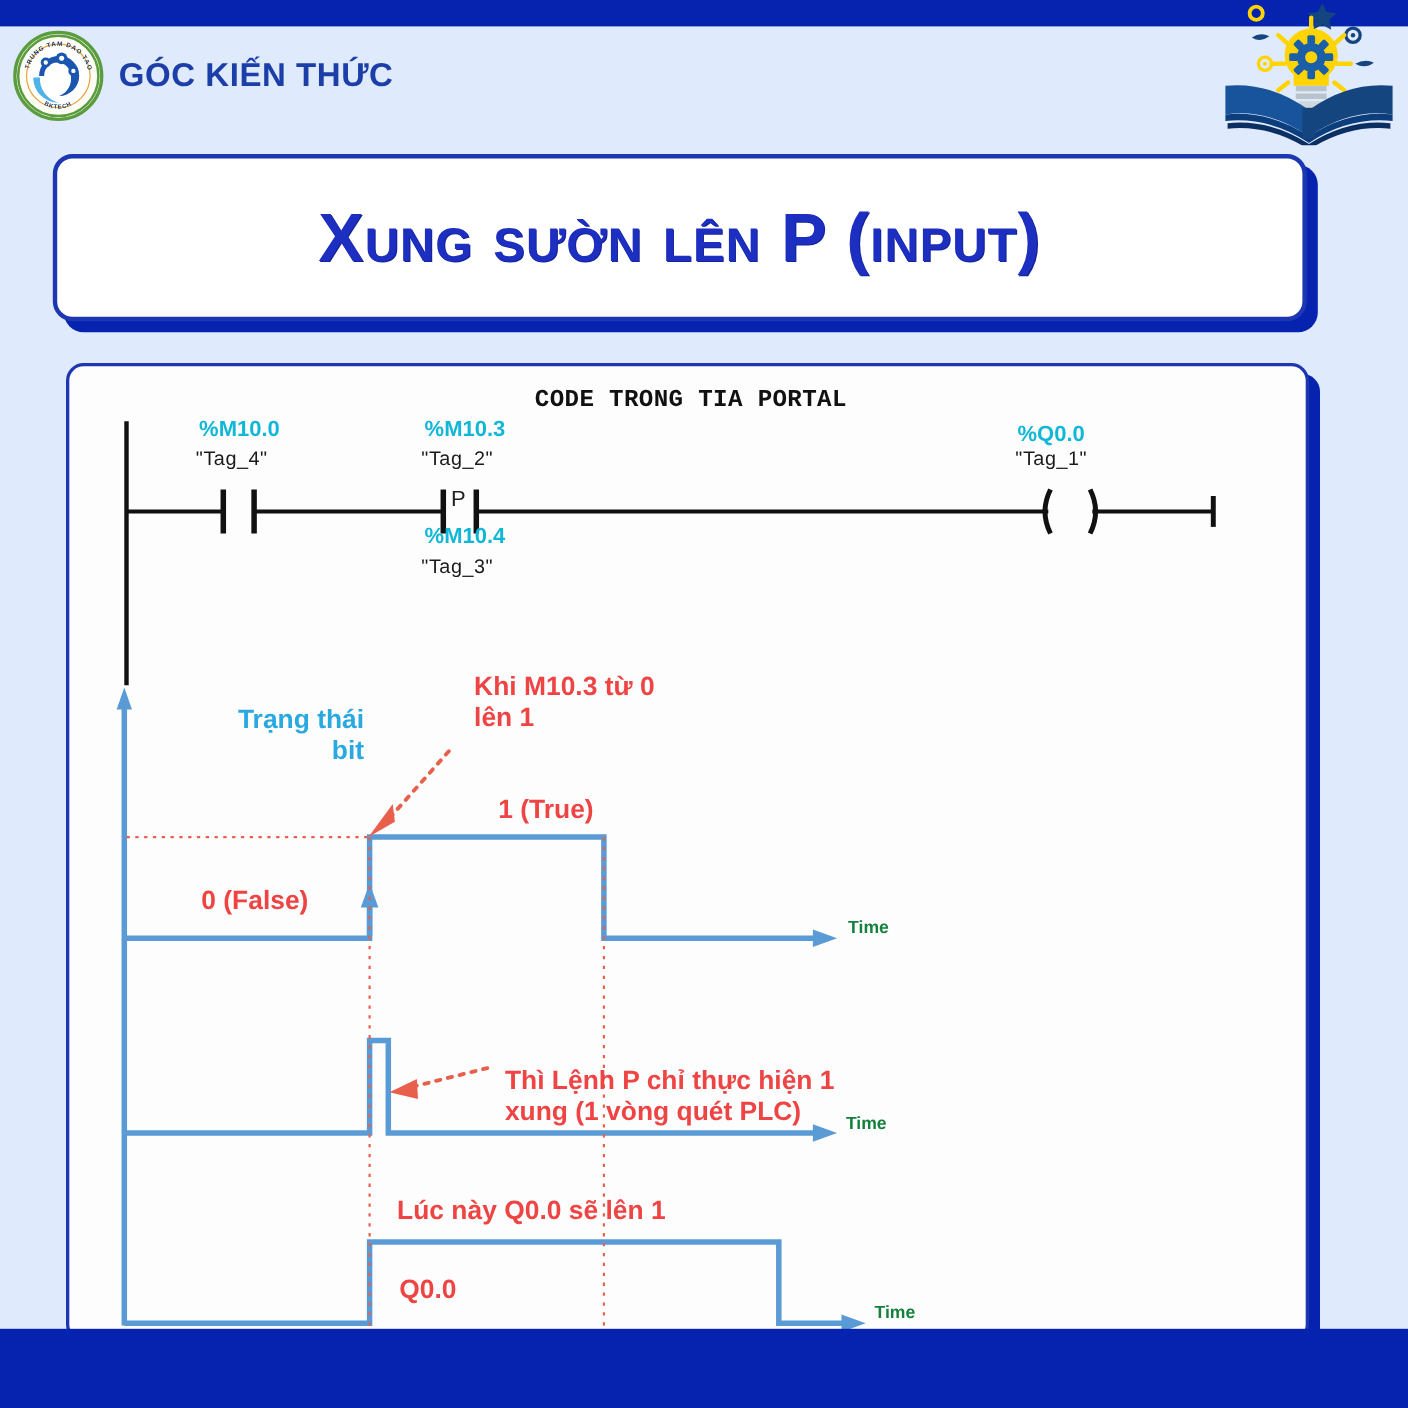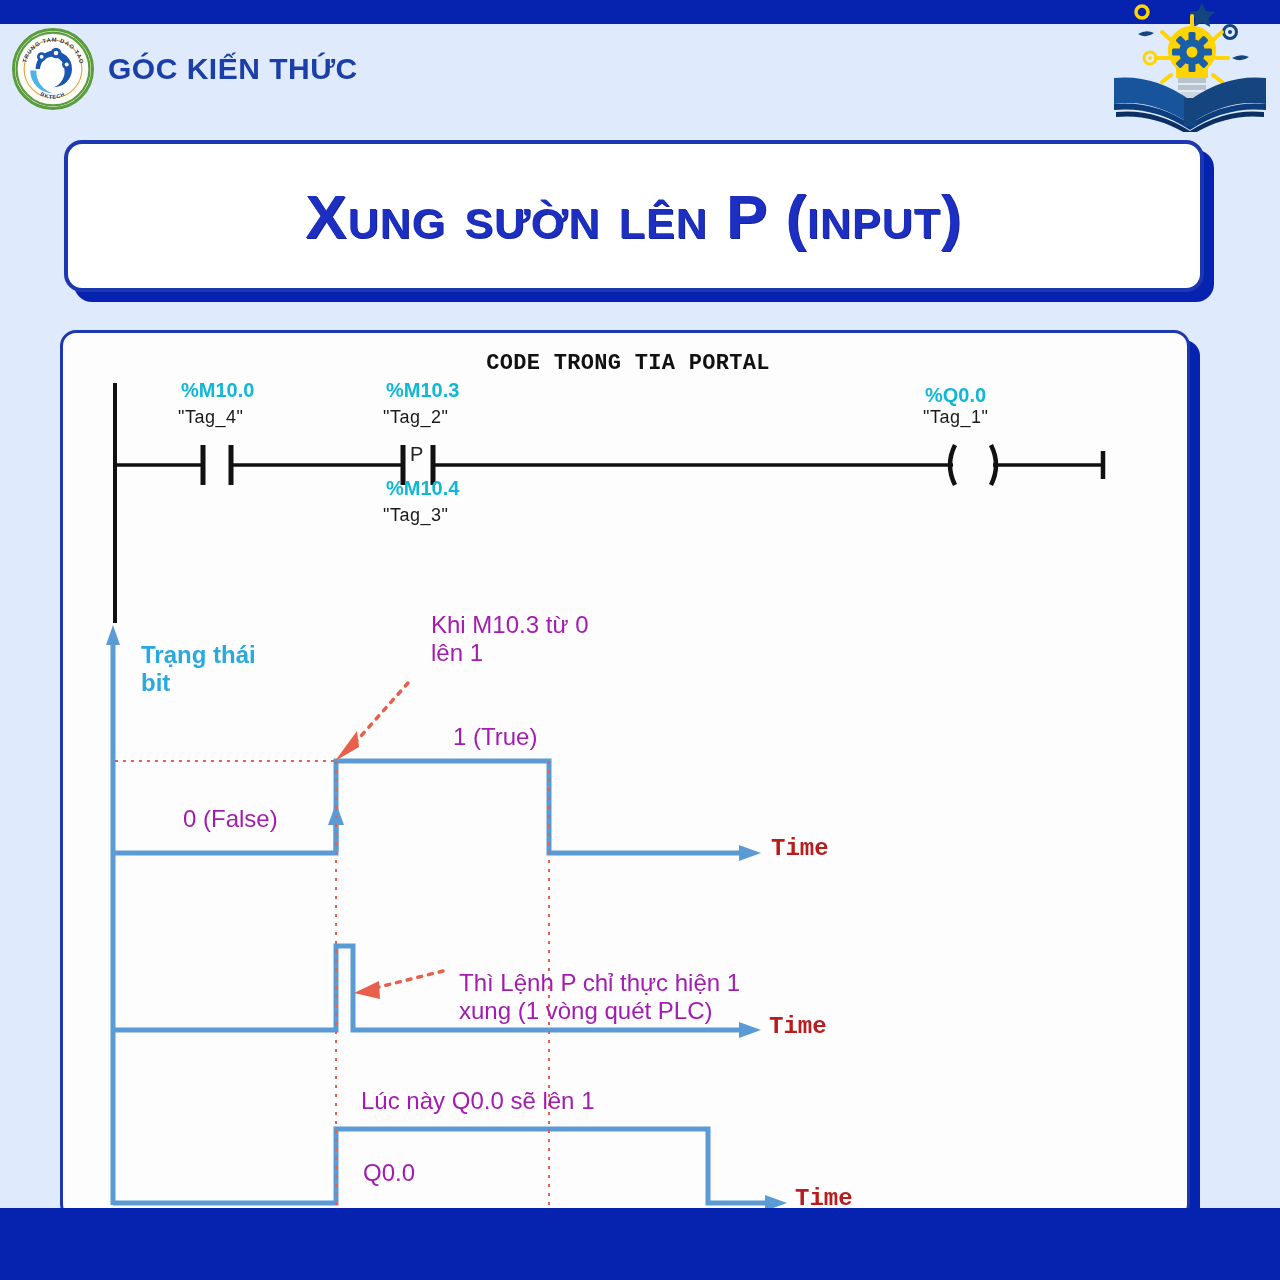--- a/index.html
+++ b/index.html
@@ -36,21 +36,21 @@
   .brand-title {
     font-size: 30px; font-weight: 700; letter-spacing: .5px;
     color: #1b3ea8; white-space: nowrap;
     font-family: "Liberation Sans", sans-serif;
   }
 
   
   .corner-art { position: absolute; right: 6px; top: 0px; width: 170px; height: 132px; }
 
   
-  .banner-wrap { position: absolute; left: 48px; top: 140px; width: 1150px; height: 162px; margin-left: 16px; }
+  .banner-wrap { position: absolute; left: 48px; top: 140px; width: 1150px; height: 162px; }
   .banner-shadow {
     position: absolute; left: 10px; top: 10px; width: 1140px; height: 152px;
     background: #0523ae; border-radius: 18px;
   }
   .banner {
     position: absolute; left: 0; top: 0; width: 1140px; height: 152px;
     background: #ffffff; border: 4px solid #1d37b3; border-radius: 18px;
     display: flex; align-items: center; justify-content: center;
   }
   .banner-text {
@@ -78,23 +78,23 @@
     font-size: 22px; font-weight: 700; color: #111; letter-spacing: .3px; font-family: Liberation Mono, monospace;
   }
 
   
   .canvas { position: absolute; left: 0; top: 0; width: 1130px; height: 890px; }
 
   
   .lbl { position: absolute; white-space: pre; line-height: 1.15; }
   .lbl-tagnum { color: #11b7d6; font-size: 20px; font-weight: 700; text-align: right; }
   .lbl-tagname { color: #1a1a1a; font-size: 18px; font-weight: 400; letter-spacing: .5px; }
-  .lbl-cyan { color: #29a9e0; font-size: 24px; font-weight: 700; text-align: left; }
-  .lbl-navy { color: #a21caf; font-size: 24px; font-weight: 400; }
-  .lbl-time { color: #b91c1c; font-size: 24px; font-weight: 700; font-family: Liberation Mono, monospace; }
+  .lbl-cyan { color: #29a9e0; font-size: 24px; font-weight: 700; text-align: right; }
+  .lbl-navy { color: #ef4444; font-size: 24px; font-weight: 700; }
+  .lbl-time { color: #15803d; font-size: 16px; font-weight: 700; }
   .lbl-pc { color: #222; font-size: 20px; font-weight: 400; }
 </style>
 </head>
 <body>
 
 <div id="stage">
 
   <div class="bar-top"></div>
 
   <div class="brand">

